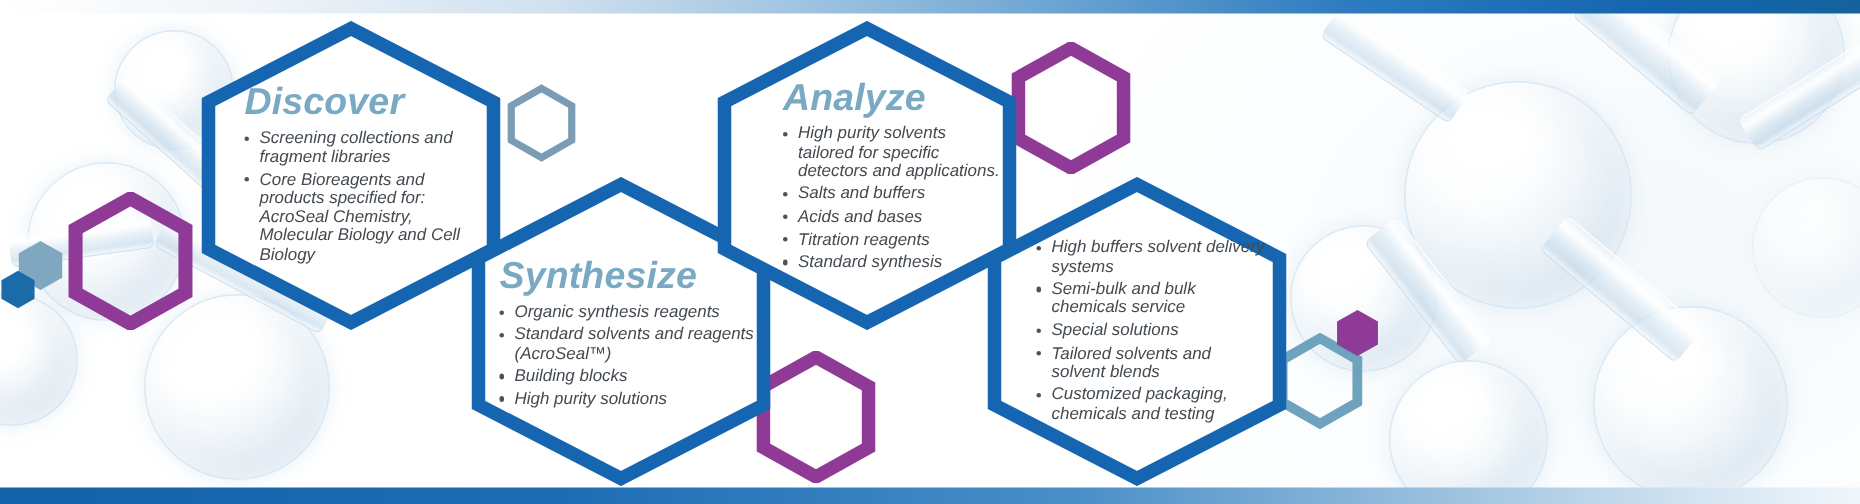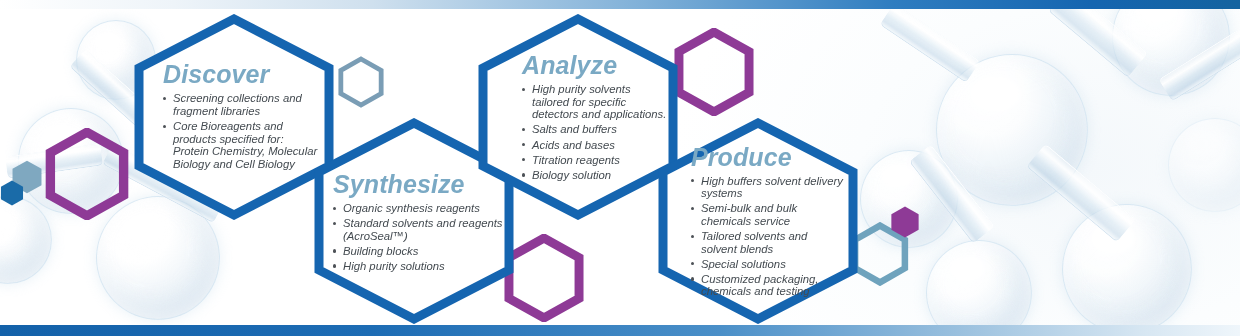--- a/index.html
+++ b/index.html
@@ -152,21 +152,21 @@
   </div>
 
   <div class="hex" style="left:134px;top:14px;width:200px;height:206px;">
     <svg viewBox="0 0 200 206" preserveAspectRatio="none">
       <polygon points="100,5 195,54 195,152 100,201 5,152 5,54" fill="#ffffff" stroke="#1565b0" stroke-width="9"></polygon>
     </svg>
     <div class="content" style="width:78%;margin-left:14px;">
       <h2>Discover</h2>
       <ul>
         <li>Screening collections and fragment libraries</li>
-        <li>Core Bioreagents and products specified for: Protein Chemistry, Molecular Biology and Cell Biology</li>
+        <li>Core Bioreagents and products specified for: AcroSeal Chemistry, Molecular Biology and Cell Biology</li>
       </ul>
     </div>
   </div>
 
   <div class="hex" style="left:314px;top:118px;width:200px;height:206px;">
     <svg viewBox="0 0 200 206" preserveAspectRatio="none">
       <polygon points="100,5 195,54 195,152 100,201 5,152 5,54" fill="#ffffff" stroke="#1565b0" stroke-width="9"></polygon>
     </svg>
     <div class="content" style="width:86%;margin-left:10px;margin-top:4px;justify-content:center;">
       <h2>Synthesize</h2>
@@ -183,34 +183,33 @@
     <svg viewBox="0 0 200 206" preserveAspectRatio="none">
       <polygon points="100,5 195,54 195,152 100,201 5,152 5,54" fill="#ffffff" stroke="#1565b0" stroke-width="9"></polygon>
     </svg>
     <div class="content" style="width:74%;margin-left:36px;margin-top:2px;">
       <h2>Analyze</h2>
       <ul>
         <li>High purity solvents tailored for specific detectors and applications.</li>
         <li>Salts and buffers</li>
         <li>Acids and bases</li>
         <li>Titration reagents</li>
-        <li>Biology solution</li>
+        <li>Standard synthesis</li>
       </ul>
     </div>
   </div>
 
   <div class="hex" style="left:658px;top:118px;width:200px;height:206px;">
     <svg viewBox="0 0 200 206" preserveAspectRatio="none">
       <polygon points="100,5 195,54 195,152 100,201 5,152 5,54" fill="#ffffff" stroke="#1565b0" stroke-width="9"></polygon>
     </svg>
     <div class="content" style="width:76%;margin-left:18px;margin-top:2px;">
-      <h2>Produce</h2>
       <ul>
         <li>High buffers solvent delivery systems</li>
         <li>Semi-bulk and bulk chemicals service</li>
+        <li>Special solutions</li>
         <li>Tailored solvents and solvent blends</li>
-        <li>Special solutions</li>
         <li>Customized packaging, chemicals and testing</li>
       </ul>
     </div>
   </div>
 
 </div>
 
 </body></html>

